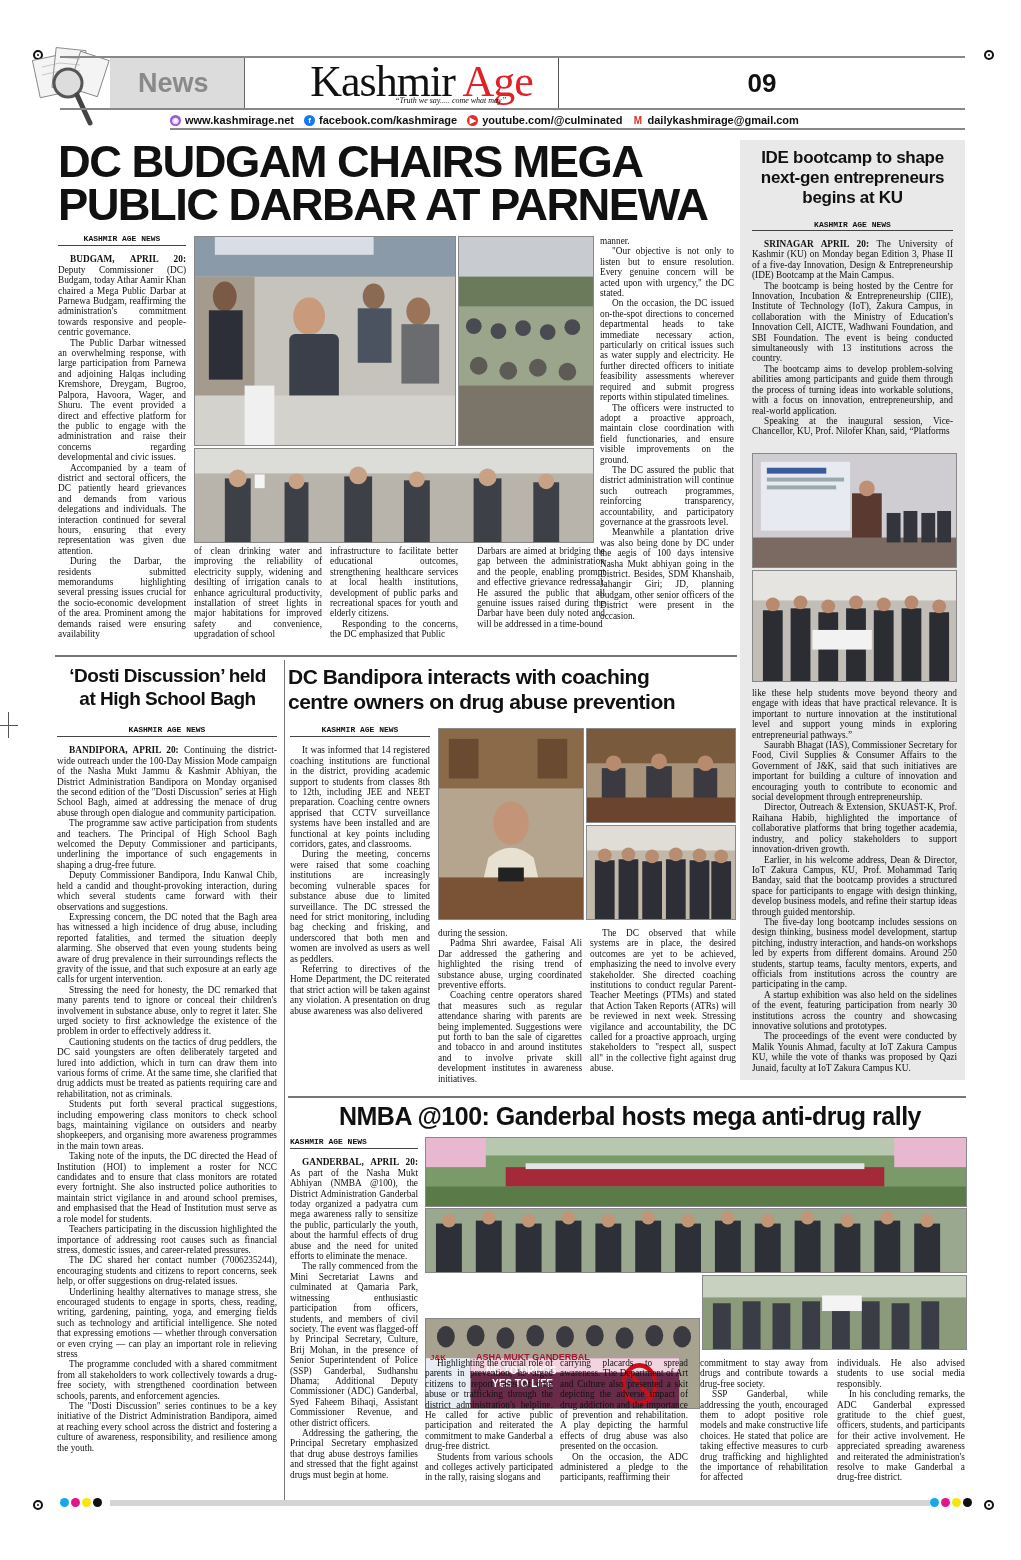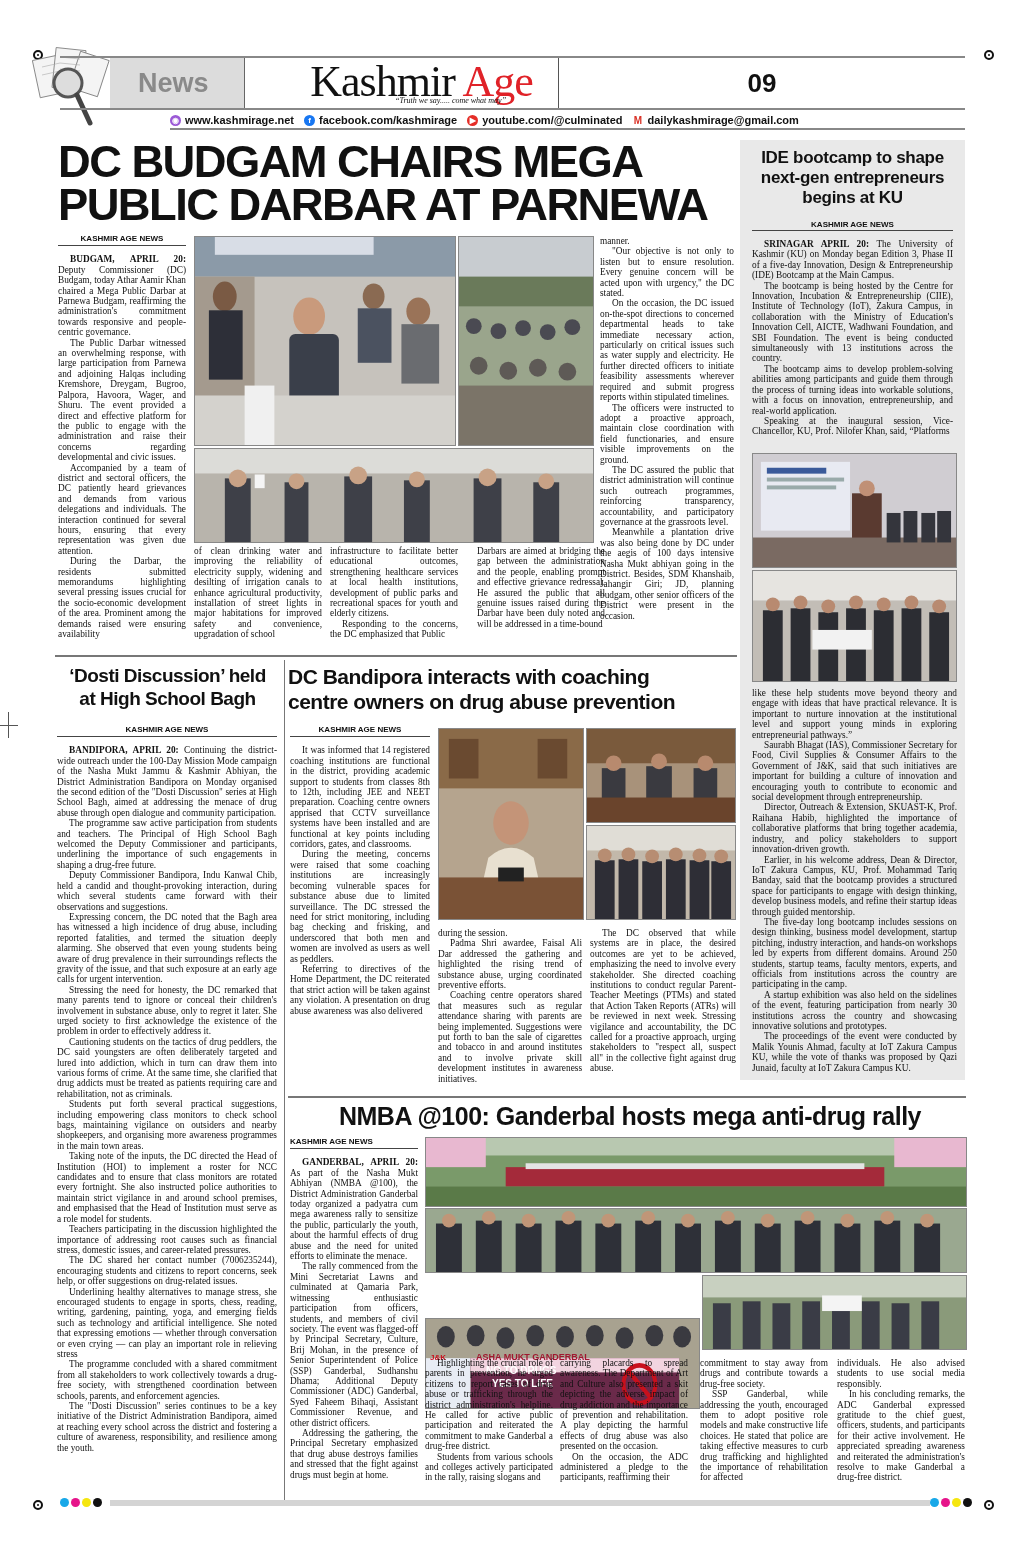--- a/index.html
+++ b/index.html
@@ -21,21 +21,21 @@
   .mh-date { flex: 0 0 140px; border-right: 1px solid #555; text-align: right; padding: 11px 10px 0 0; font-family: "Liberation Serif", serif; font-weight: 700; font-size: 12px; line-height: 16px; }
   .mh-page { flex: 1; display: flex; align-items: center; justify-content: center; font-family: "Liberation Sans", sans-serif; font-weight: 700; font-size: 26px; }
   .clip-art { position: absolute; left: 32px; top: 45px; width: 80px; height: 85px; }
 
   .social { position: absolute; left: 170px; top: 112px; width: 795px; height: 18px; border-bottom: 2px solid #888; display: flex; align-items: center; gap: 10px; font-family: "Liberation Sans", sans-serif; font-weight: 700; font-size: 11px; }
   .social .it { display: flex; align-items: center; gap: 4px; }
   .social .ic { width: 11px; height: 11px; border-radius: 50%; display: inline-block; color: #fff; font-size: 8px; line-height: 11px; text-align: center; }
 
   
   .h-main { position: absolute; left: 58px; top: 140px; width: 680px; font-family: "Liberation Sans", sans-serif; font-weight: 700; font-size: 44px; line-height: 43px; letter-spacing: -1.5px; transform: scaleX(1.03); transform-origin: left; }
-  .byline { font-family: Liberation Sans, sans-serif; font-weight: 700; font-size: 8px; letter-spacing: 0; border-bottom: 1px solid #444; padding-bottom: 1px; text-align: center; color: #111; }
+  .byline { font-family: Liberation Mono, monospace; font-weight: 700; font-size: 8px; letter-spacing: 0; border-bottom: 1px solid #444; padding-bottom: 1px; text-align: center; color: #111; }
 
   .col { position: absolute; font-family: "Liberation Serif", serif; font-size: 9.3px; line-height: 10.4px; text-align: justify; color: #111; }
   .col p { text-indent: 12px; }
   .col b { font-weight: 700; }
 
   .photo { position: absolute; overflow: hidden; border: 1px solid #888; }
 
   
   .side { position: absolute; left: 740px; top: 140px; width: 225px; height: 940px; background: #e9e9e9; }
   .side h2 { font-family: "Liberation Sans", sans-serif; font-weight: 700; font-size: 17px; line-height: 20px; text-align: center; margin-top: 8px; letter-spacing: -0.3px; }

